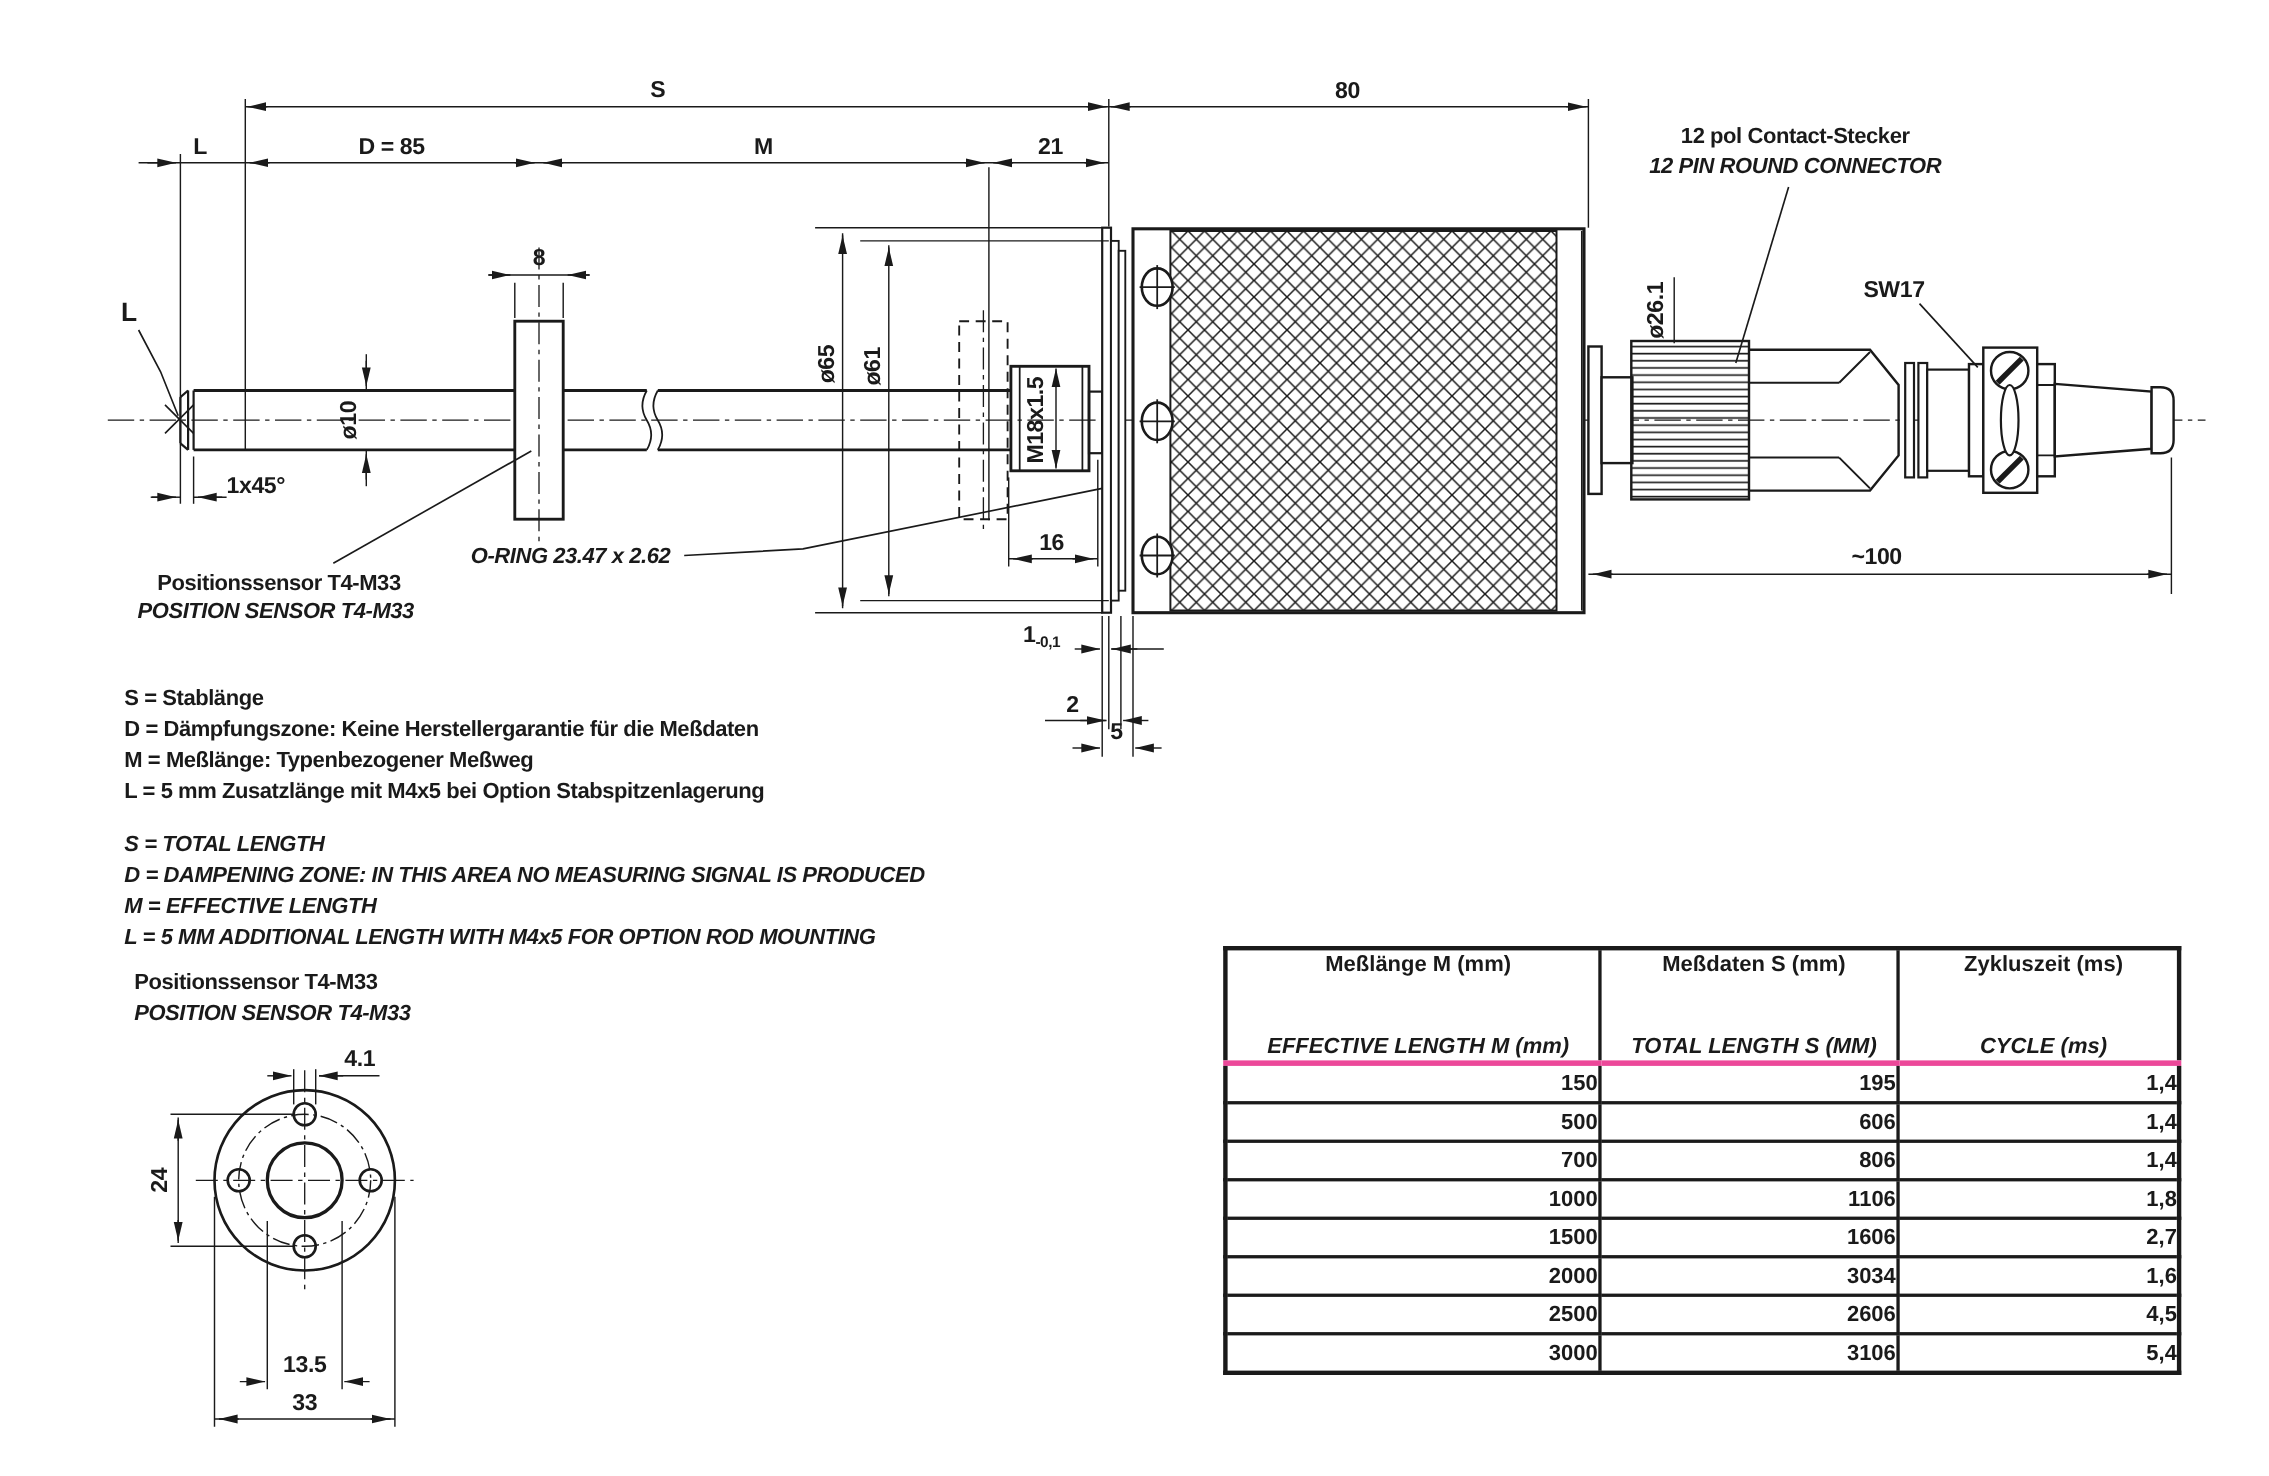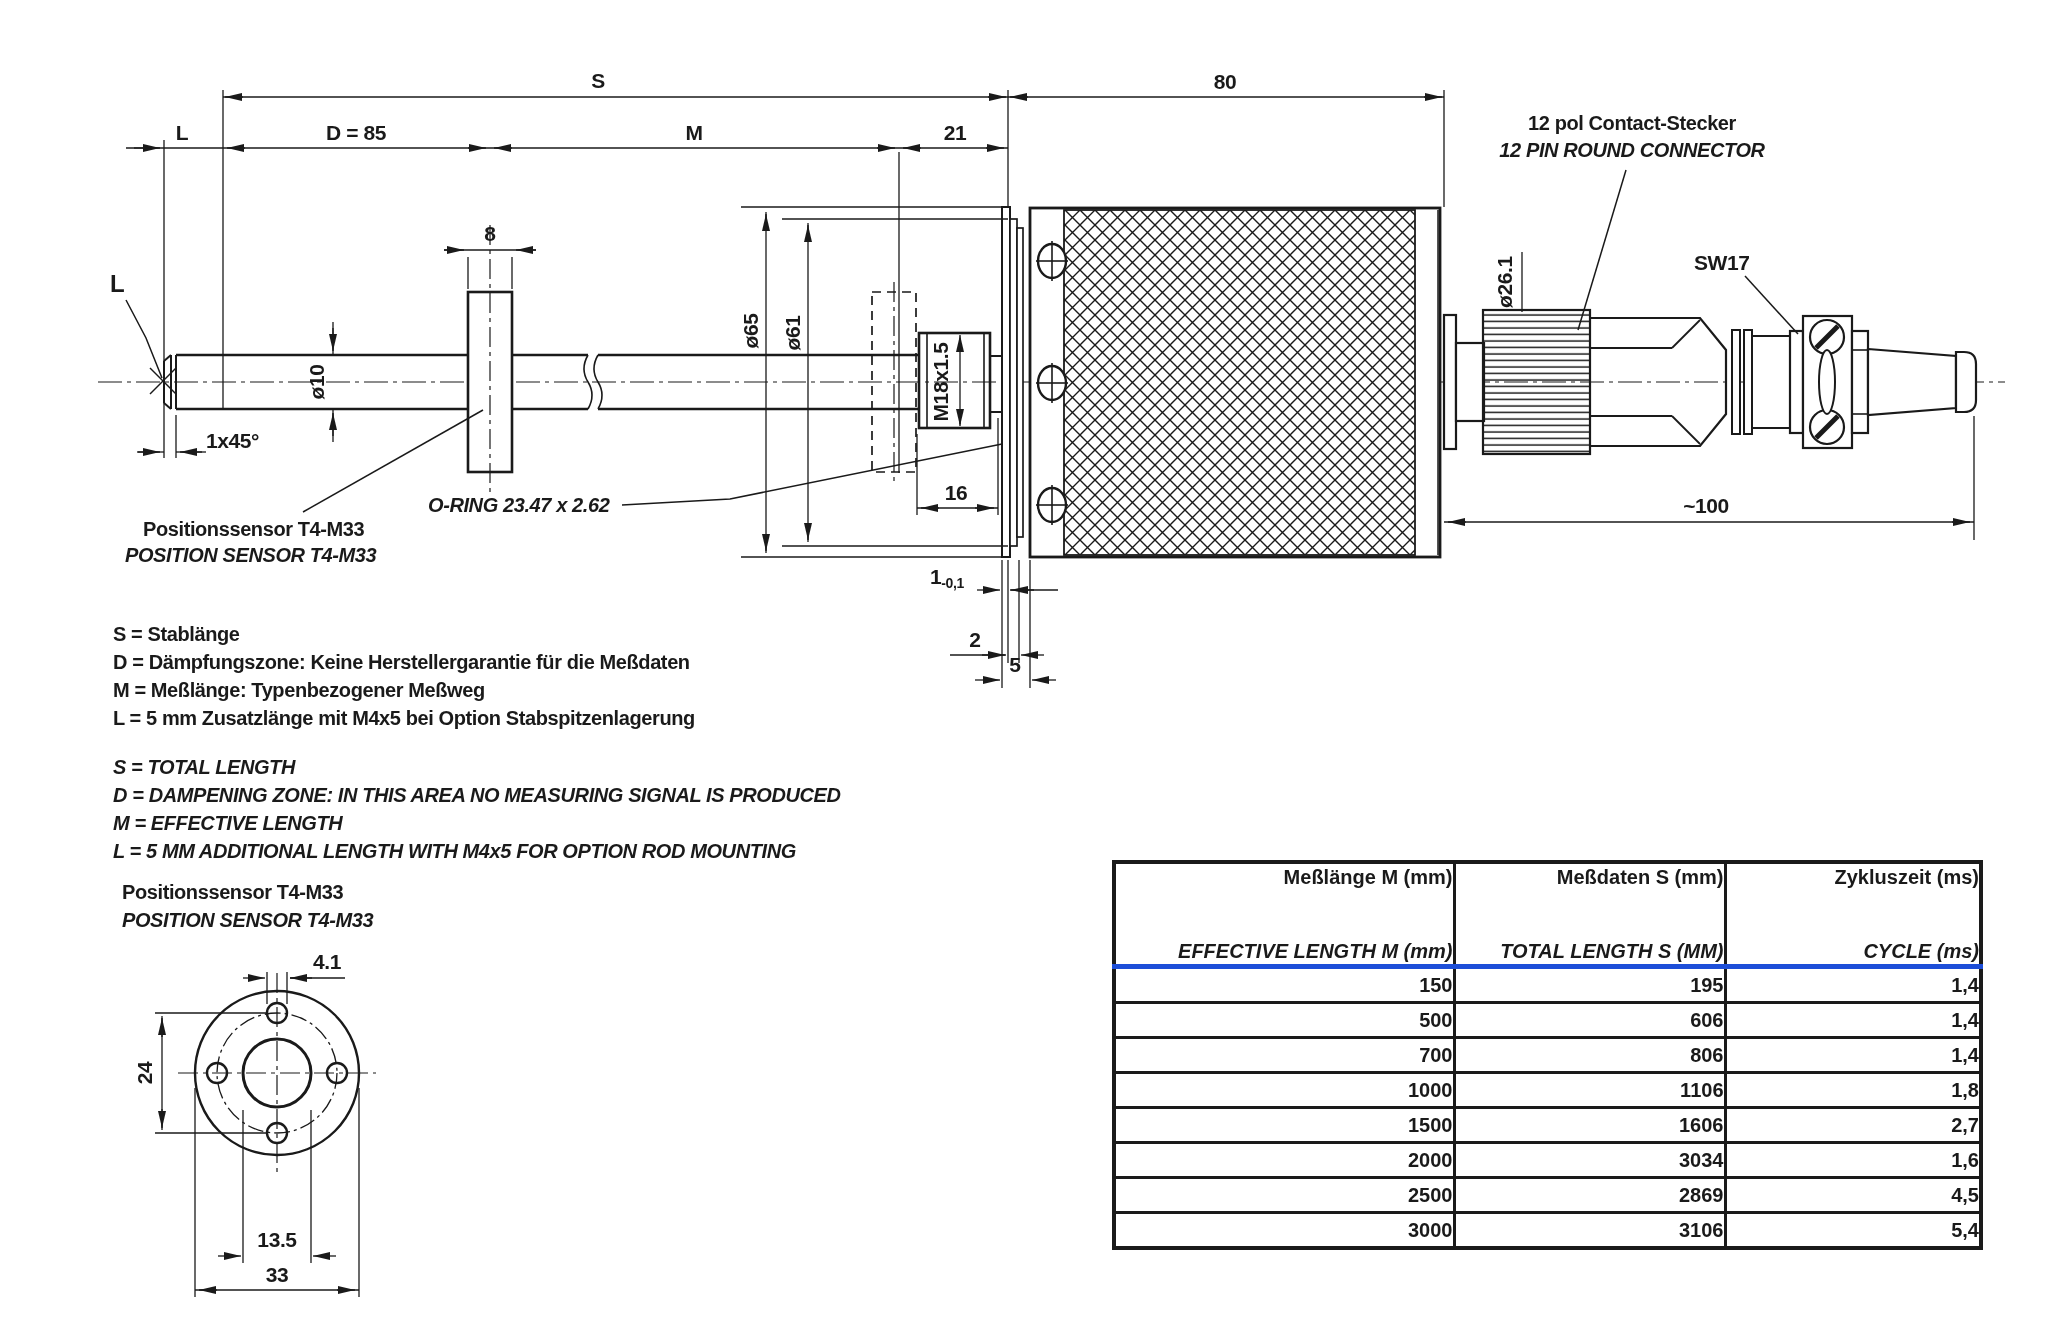--- a/index.html
+++ b/index.html
@@ -10,22 +10,22 @@
   .dimtxt{font-size:21px;font-weight:bold;}
   .lbl{font-size:20px;font-weight:bold;}
   .lbl-i{font-size:20px;font-weight:bold;font-style:italic;}
   .legend{font-size:20px;font-weight:bold;}
   .legend-i{font-size:20px;font-weight:bold;font-style:italic;}
   .big{font-size:24px;font-weight:bold;}
   
   .tbl{position:absolute;left:1112px;top:860px;width:867px;border-collapse:collapse;
        table-layout:fixed;border:4px solid #1a1a1a;}
   .tbl td,.tbl th{border:3px solid #1a1a1a;overflow:hidden;white-space:nowrap;}
-  .tbl thead th{height:62px;text-align:right;vertical-align:middle;padding:0 0 0 10px;
-       font-size:20px;font-weight:bold;border-bottom:5px solid #1d4ed8;}
+  .tbl thead th{height:62px;text-align:center;vertical-align:middle;padding:0 0 0 10px;
+       font-size:20px;font-weight:bold;border-bottom:5px solid #ec4899;}
   .tbl tbody td{height:32px;text-align:right;font-size:20px;font-weight:bold;padding:0;}
   .hde,.hen{display:block;line-height:1.3;}
   .hen{font-style:italic;margin-top:48px;}
 </style>
 </head>
 <body>
 
 <div id="page">
 
 <svg width="2063" height="1342" viewBox="0 0 2063 1342">
@@ -360,21 +360,21 @@
           <td>1606</td>
           <td>2,7</td>
         </tr>
     <tr>
           <td>2000</td>
           <td>3034</td>
           <td>1,6</td>
         </tr>
     <tr>
           <td>2500</td>
-          <td>2869</td>
+          <td>2606</td>
           <td>4,5</td>
         </tr>
     <tr>
           <td>3000</td>
           <td>3106</td>
           <td>5,4</td>
         </tr>
   </tbody>
 </table>
 

